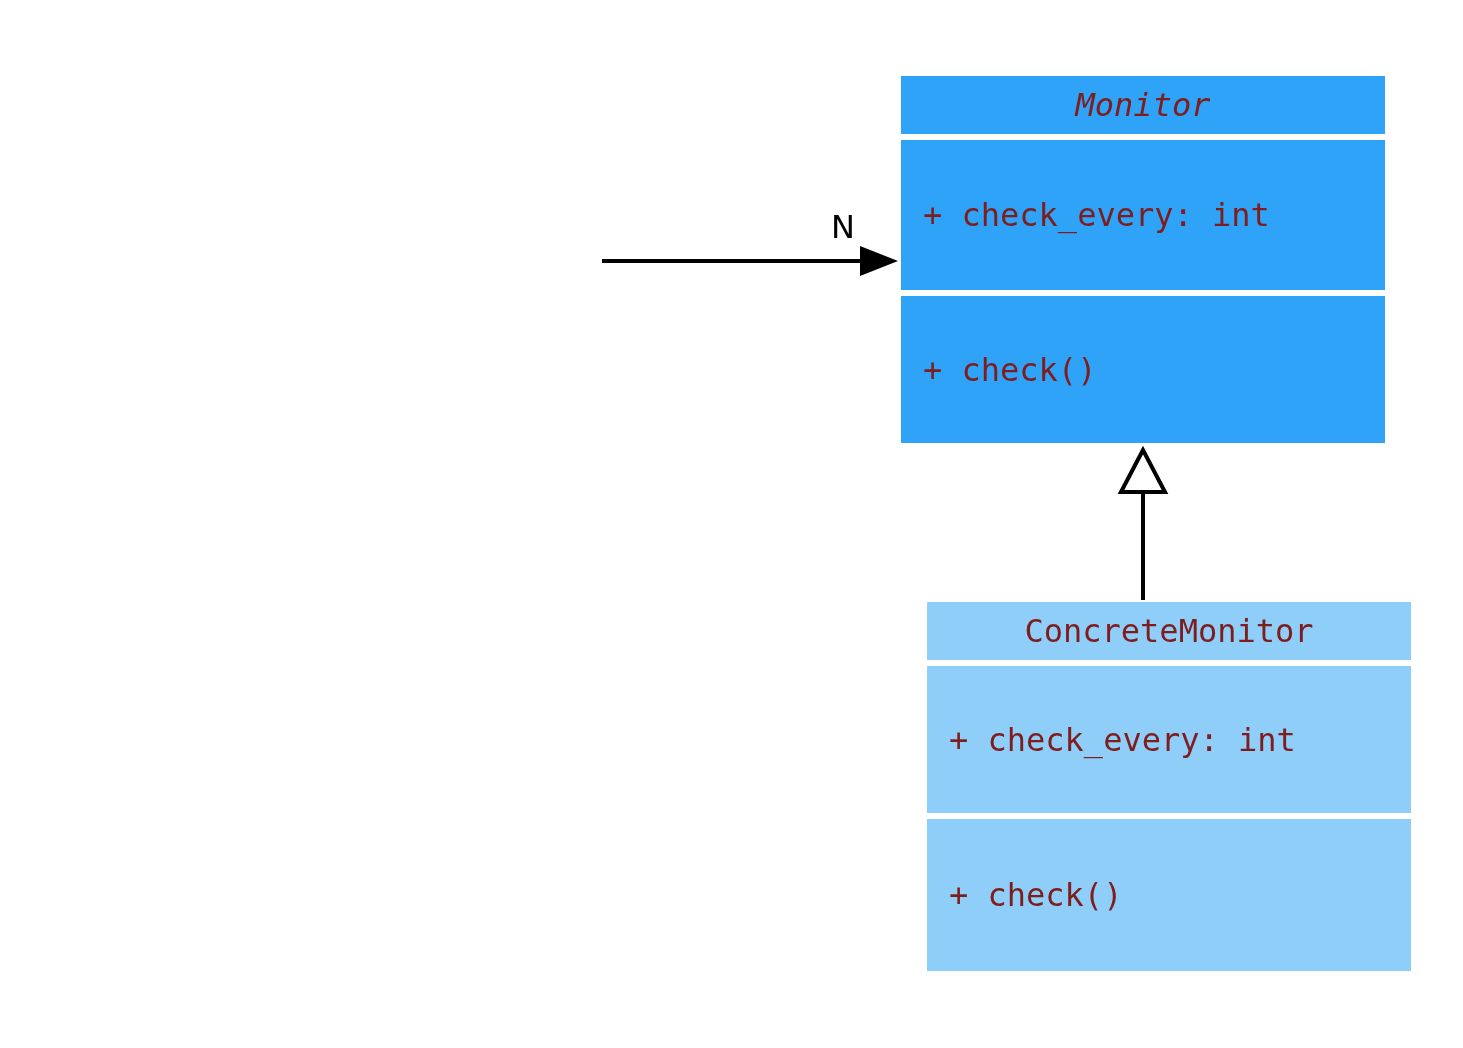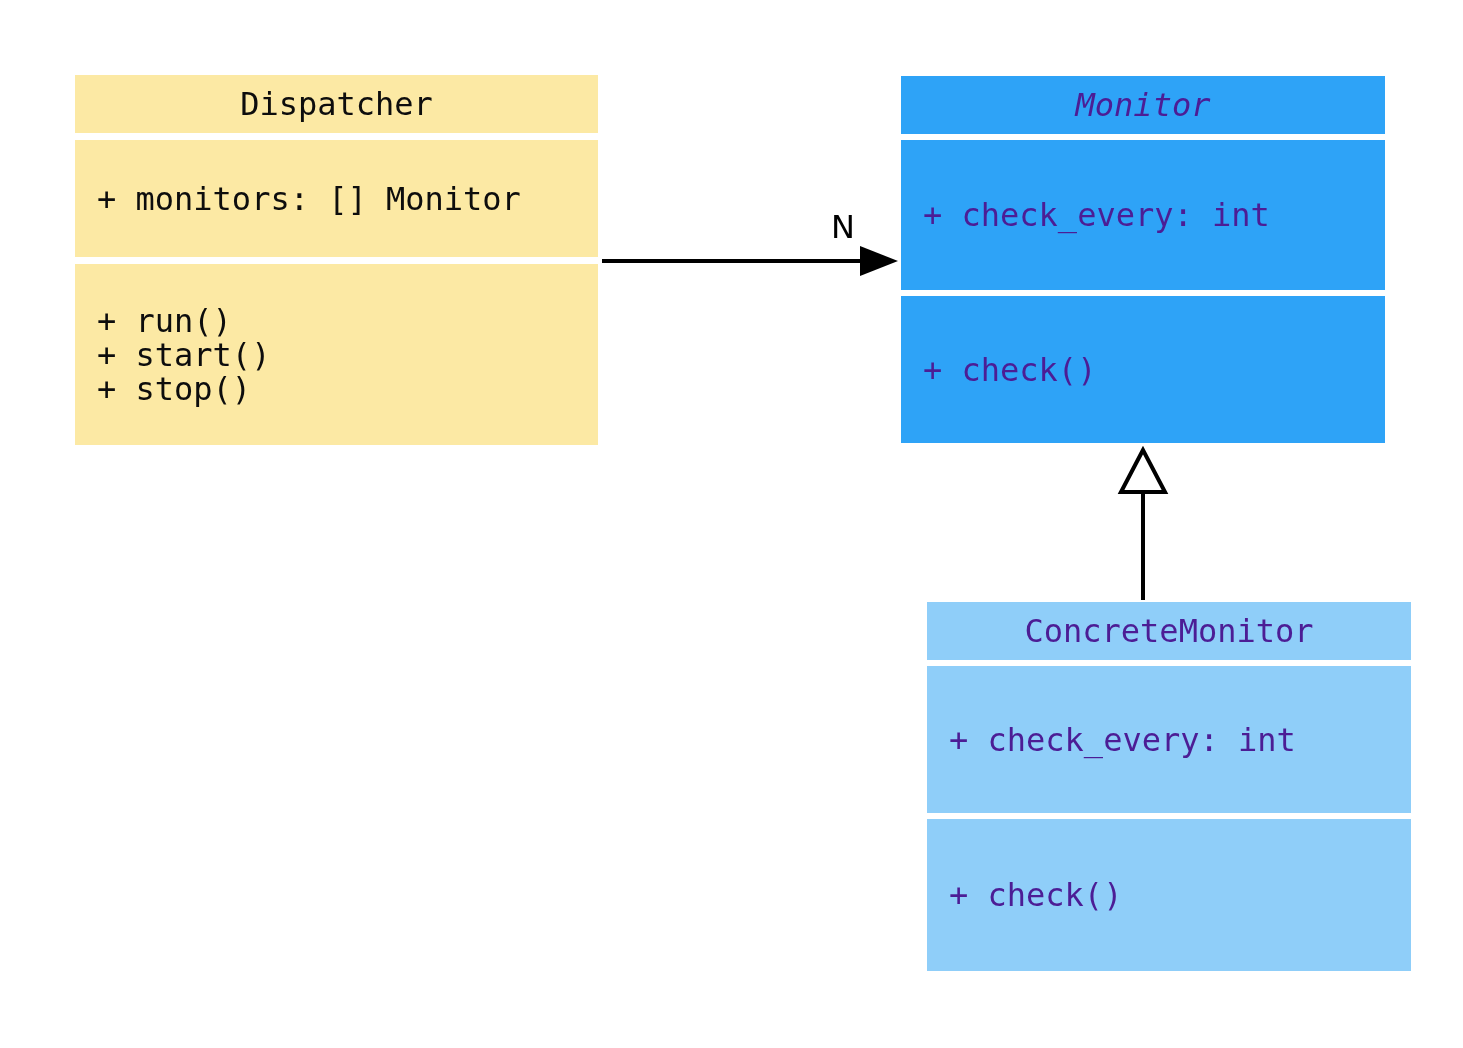--- a/index.html
+++ b/index.html
@@ -29,21 +29,21 @@
     font-size: 32px;
     letter-spacing: 0px;
   }
   .sec .line {
     padding-left: 22px;
     font-size: 32px;
     line-height: 34px;
     white-space: pre;
   }
   .text-dark  { color: #0d0d0d; }
-  .text-light { color: #4c1d95; }
+  .text-light { color: #7f1d1d; }
   .italic { font-style: italic; }
   .gap7 { gap: 7px; }
   .gap6 { gap: 6px; }
   .overlay {
     position: absolute;
     left: 0; top: 0;
     pointer-events: none;
   }
   .edge-label {
     position: absolute;
@@ -54,31 +54,20 @@
     font-family: "DejaVu Sans", "Liberation Sans", sans-serif;
     font-size: 32px;
     color: #000000;
   }
 </style>
 </head>
 <body>
 
 <div class="canvas">
 
-  <div class="uml-class gap7" style="left:75px; top:75px; width:523px; height:370px;">
-    <div class="sec title text-dark" style="flex-basis: 58px; background: rgb(252, 233, 164);">Dispatcher</div>
-    <div class="sec text-dark" style="flex-basis: 117px; background: rgb(252, 233, 164);">
-      <div class="line">+ monitors: [] Monitor</div>
-    </div>
-    <div class="sec text-dark" style="flex-basis: 181px; background: rgb(252, 233, 164);">
-      <div class="line">+ run()</div>
-      <div class="line">+ start()</div>
-      <div class="line">+ stop()</div>
-    </div>
-  </div>
 
   <div class="uml-class gap6" style="left:901px; top:76px; width:484px; height:367px;">
     <div class="sec title text-light italic" style="flex-basis: 58px; background: rgb(46, 163, 247);">Monitor</div>
     <div class="sec text-light" style="flex-basis: 150px; background: rgb(46, 163, 247);">
       <div class="line">+ check_every: int</div>
     </div>
     <div class="sec text-light" style="flex-basis: 147px; background: rgb(46, 163, 247);">
       <div class="line">+ check()</div>
     </div>
   </div>

